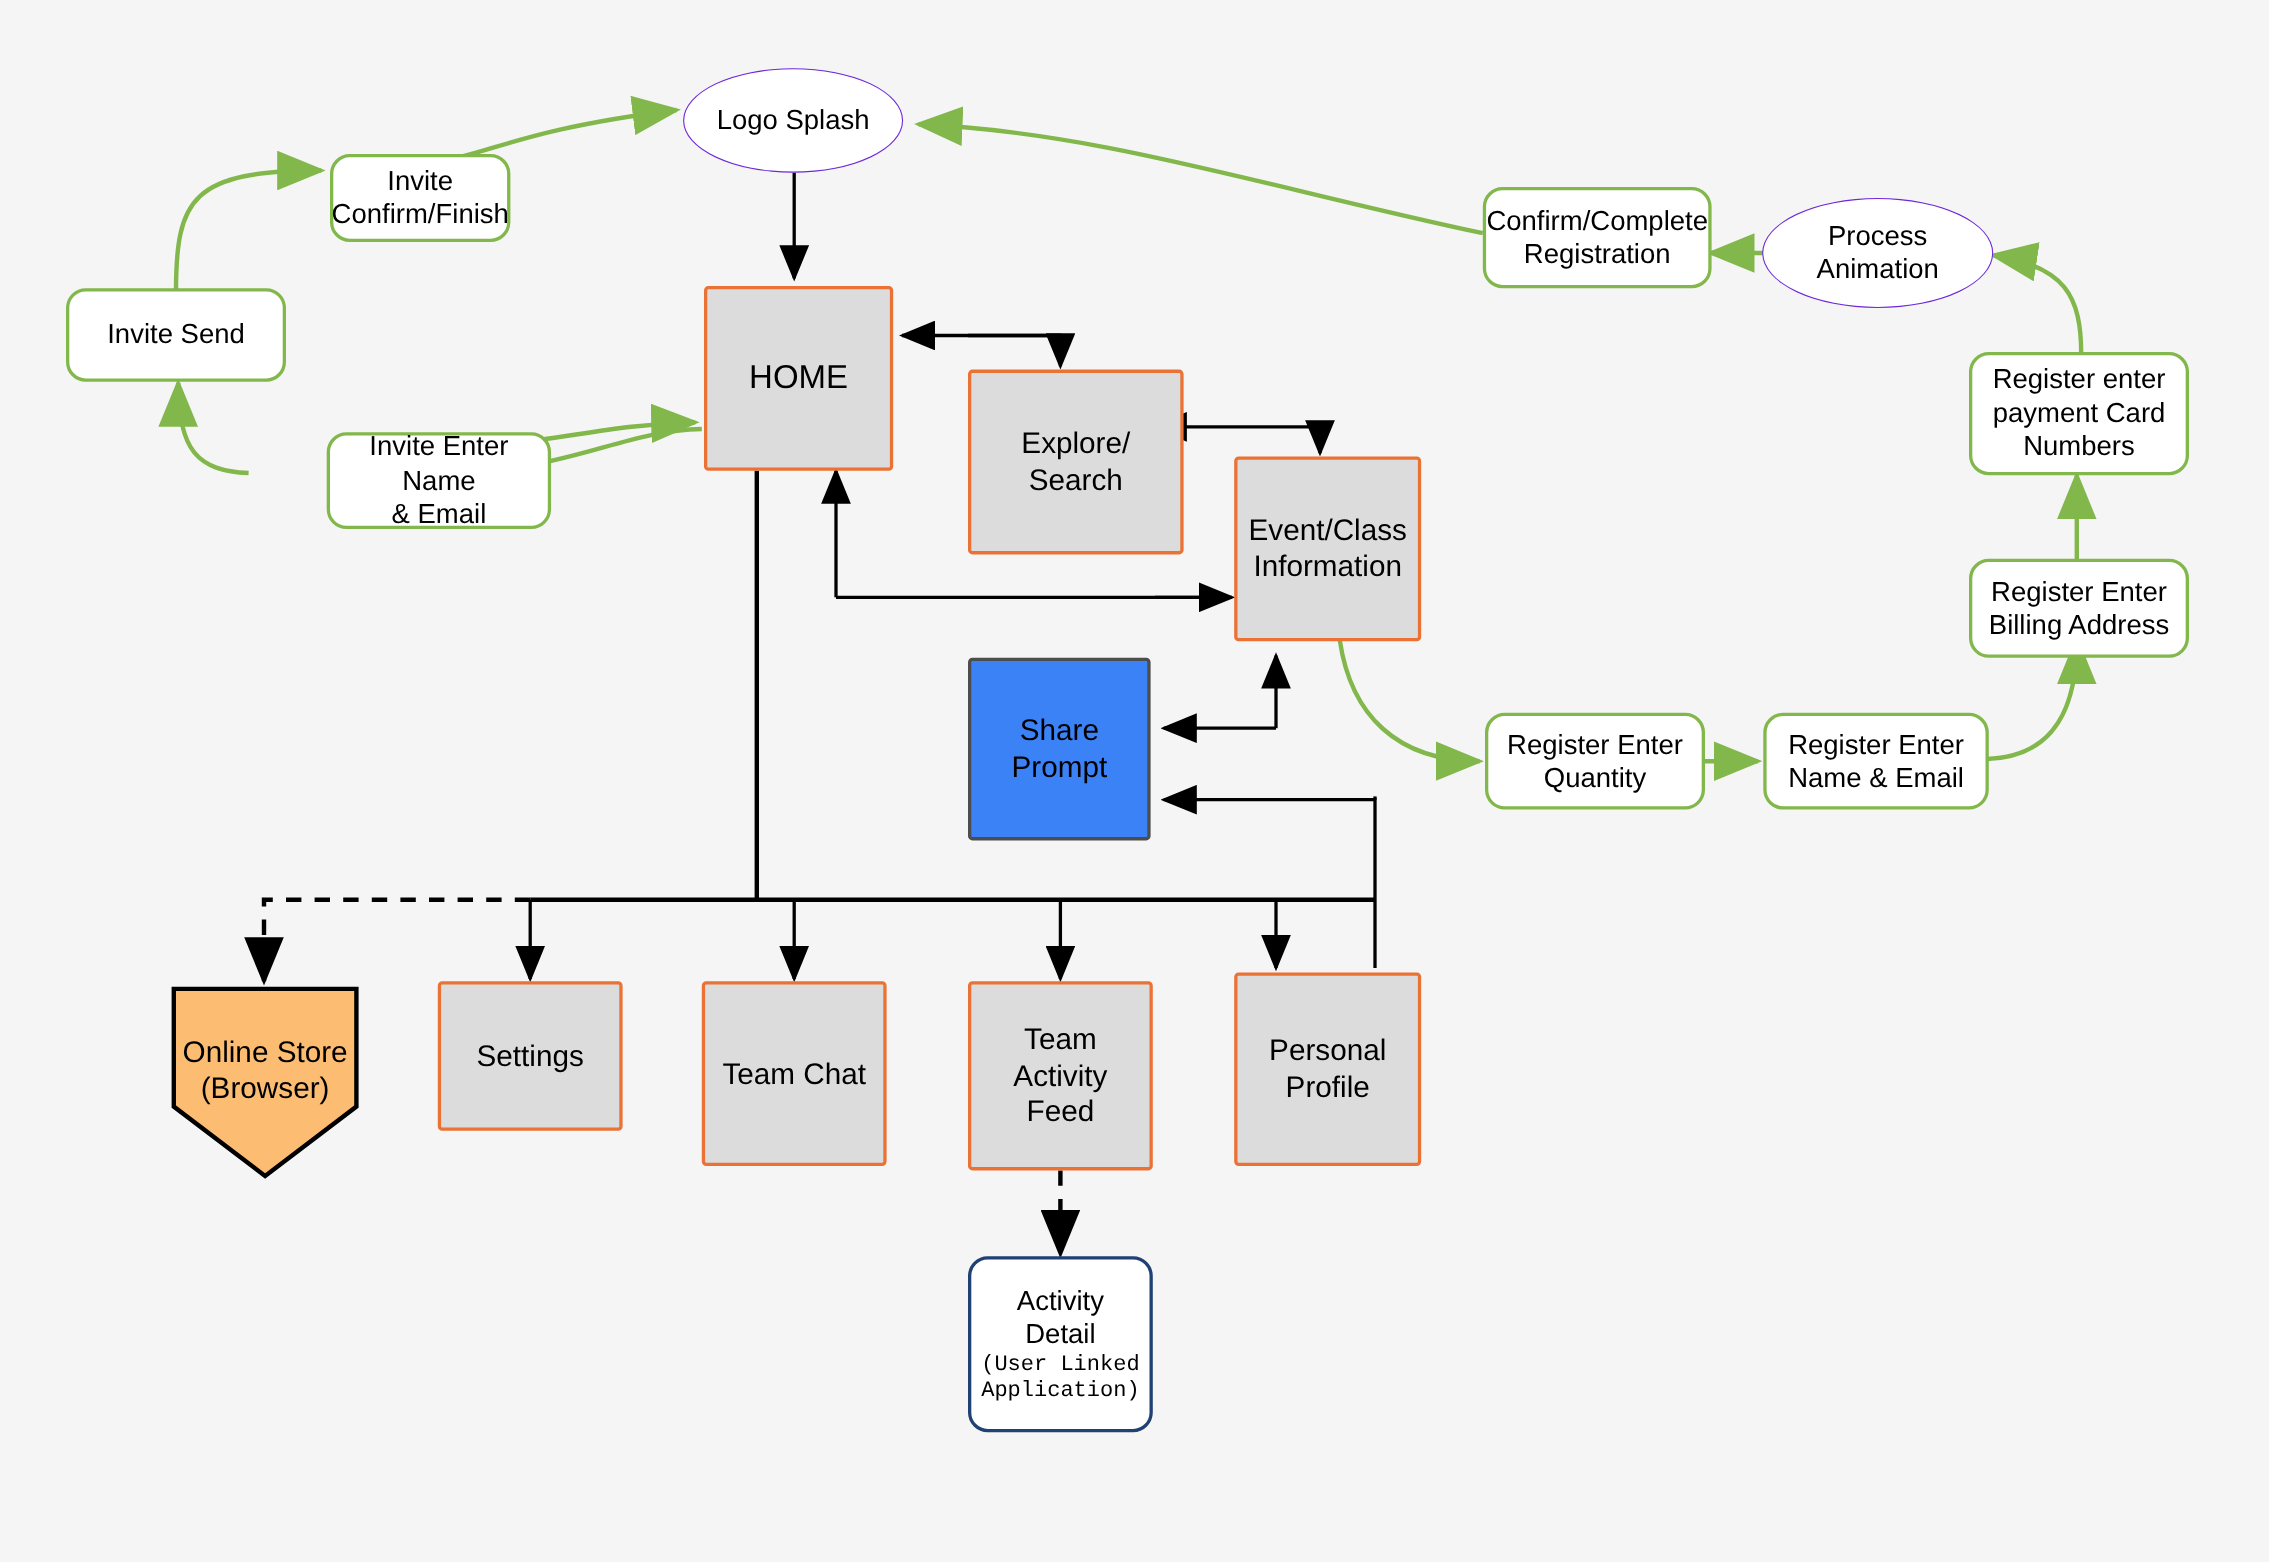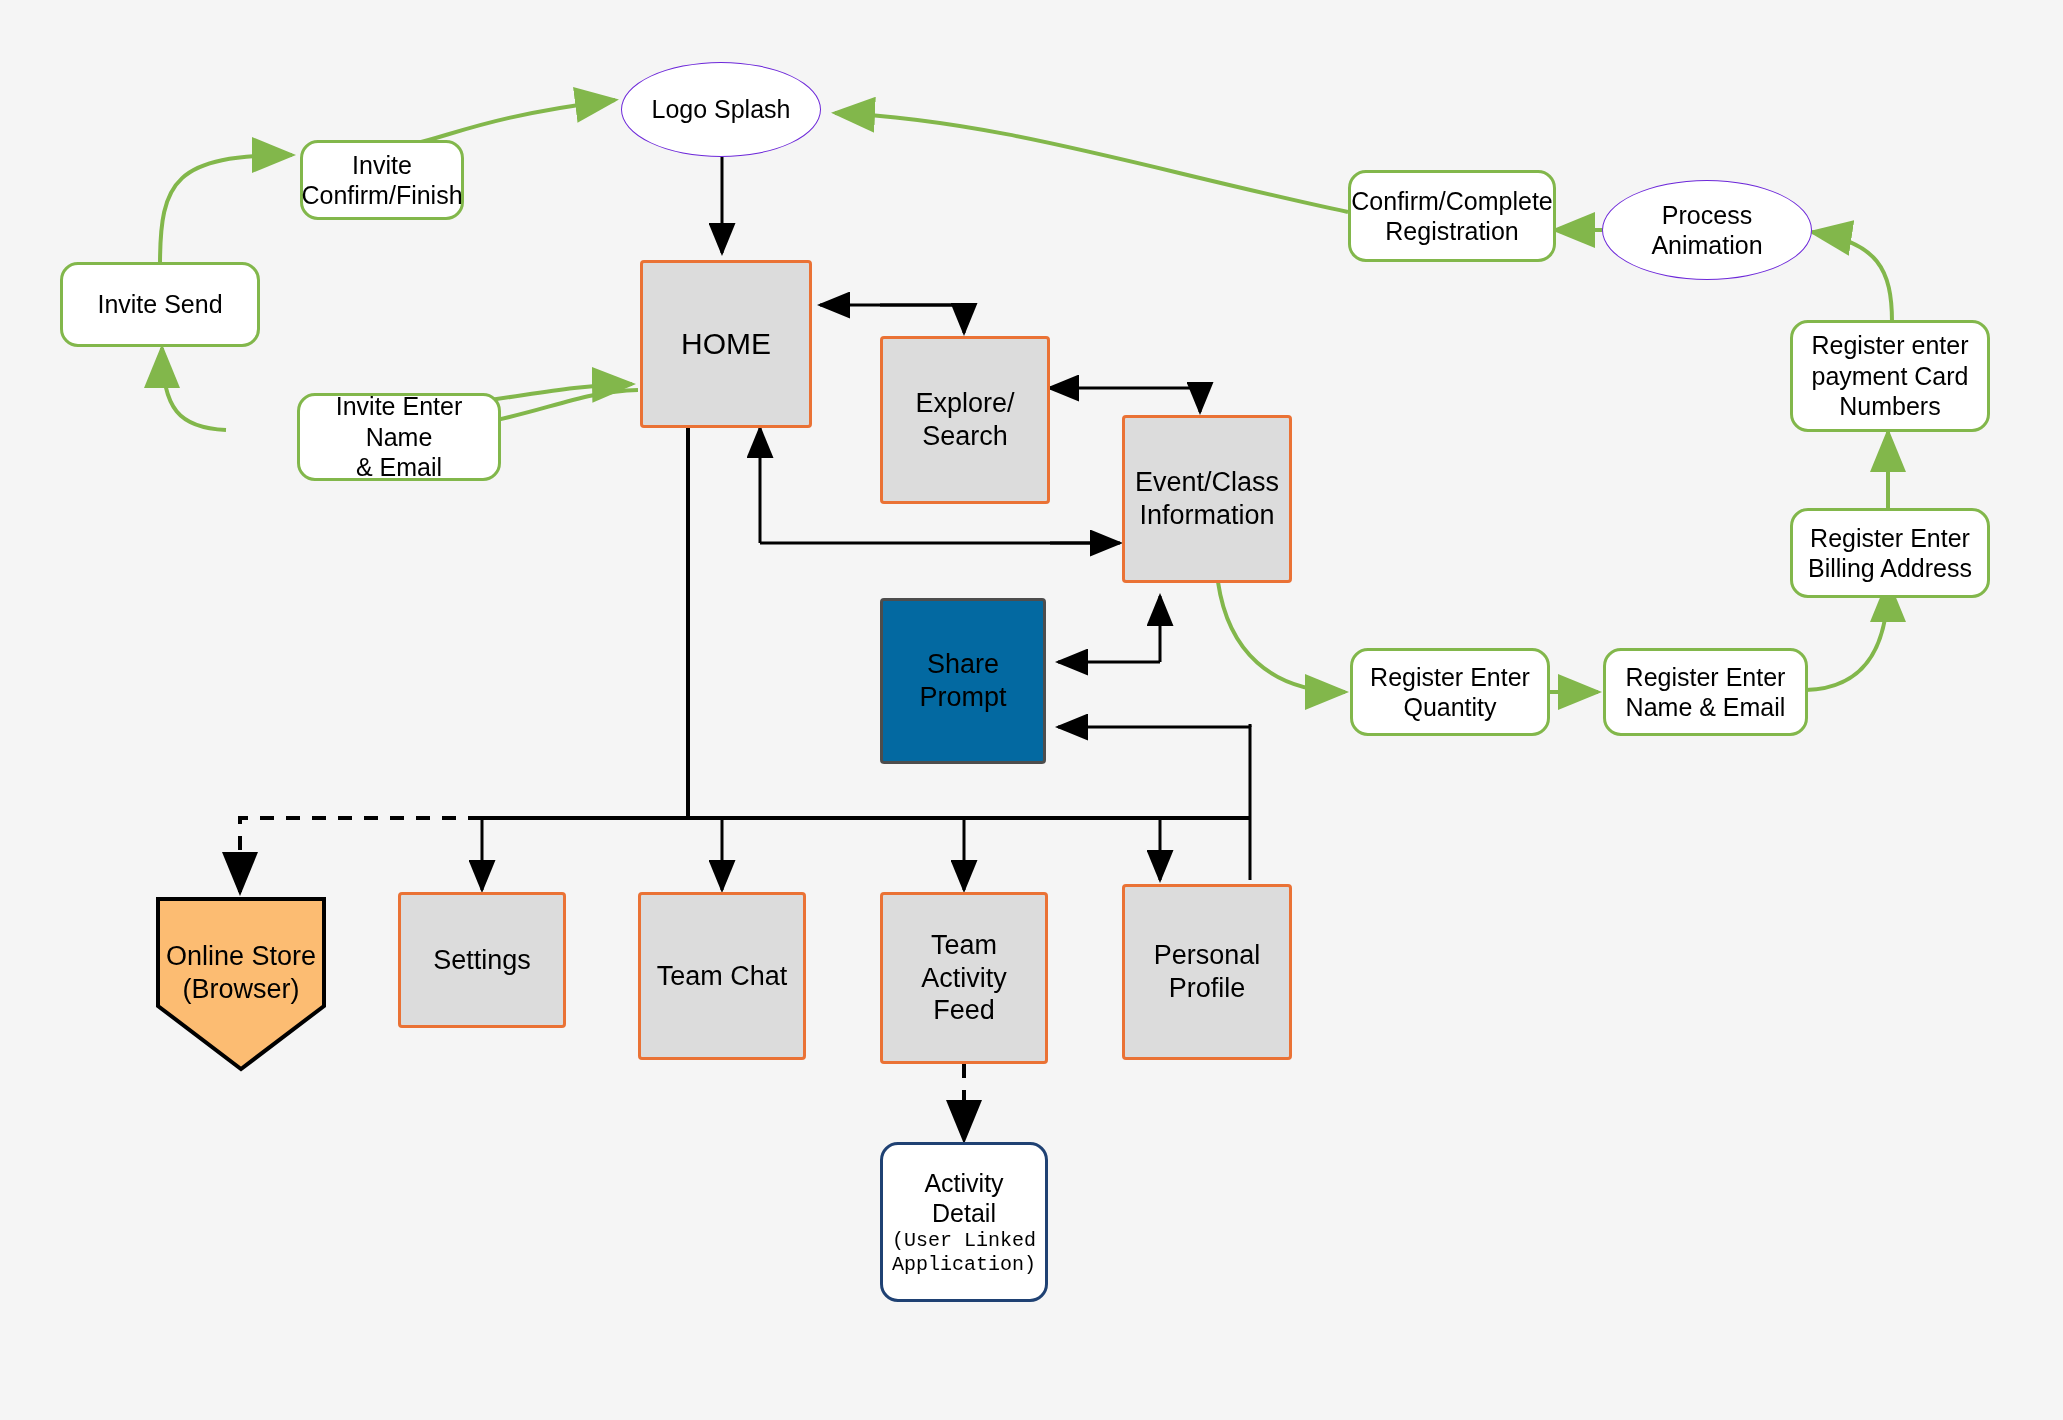--- a/index.html
+++ b/index.html
@@ -40,21 +40,21 @@
   .node .lbl { display: block; padding: 0 6px; }
   
   .n-screen {
     background: #dcdcdc;
     border: 3px solid #ea7235;
     border-radius: 4px;
     font-size: 27px;
   }
   
   .n-screen-dark {
-    background: #0369a1;
+    background: #3b82f6;
     border: 3px solid #4d4d4d;
     border-radius: 4px;
     font-size: 27px;
   }
   
   .n-green {
     background: #ffffff;
     border: 3px solid #82b74b;
     border-radius: 18px;
     font-size: 25px;
@@ -186,21 +186,21 @@
 
   <div class="node n-green" style="left:297px; top:393px; width:204px; height:88px; flex-direction:column;">
     <span class="lbl">Invite Enter Name</span>
     <span class="lbl">&amp; Email</span>
   </div>
 
   <div class="node n-screen" style="left:640px; top:260px; width:172px; height:168px;">
     <span class="lbl" style="font-size:30px;">HOME</span>
   </div>
 
-  <div class="node n-screen" style="left:880px; top:336px; width:170px; height:168px; flex-direction:column;">
+  <div class="node n-screen" style="left:880px; top:336px; width:196px; height:168px; flex-direction:column;">
     <span class="lbl">Explore/</span>
     <span class="lbl">Search</span>
   </div>
 
   <div class="node n-screen" style="left:1122px; top:415px; width:170px; height:168px; flex-direction:column;">
     <span class="lbl">Event/Class</span>
     <span class="lbl">Information</span>
   </div>
 
   <div class="node n-screen-dark" style="left:880px; top:598px; width:166px; height:166px; flex-direction:column;">

